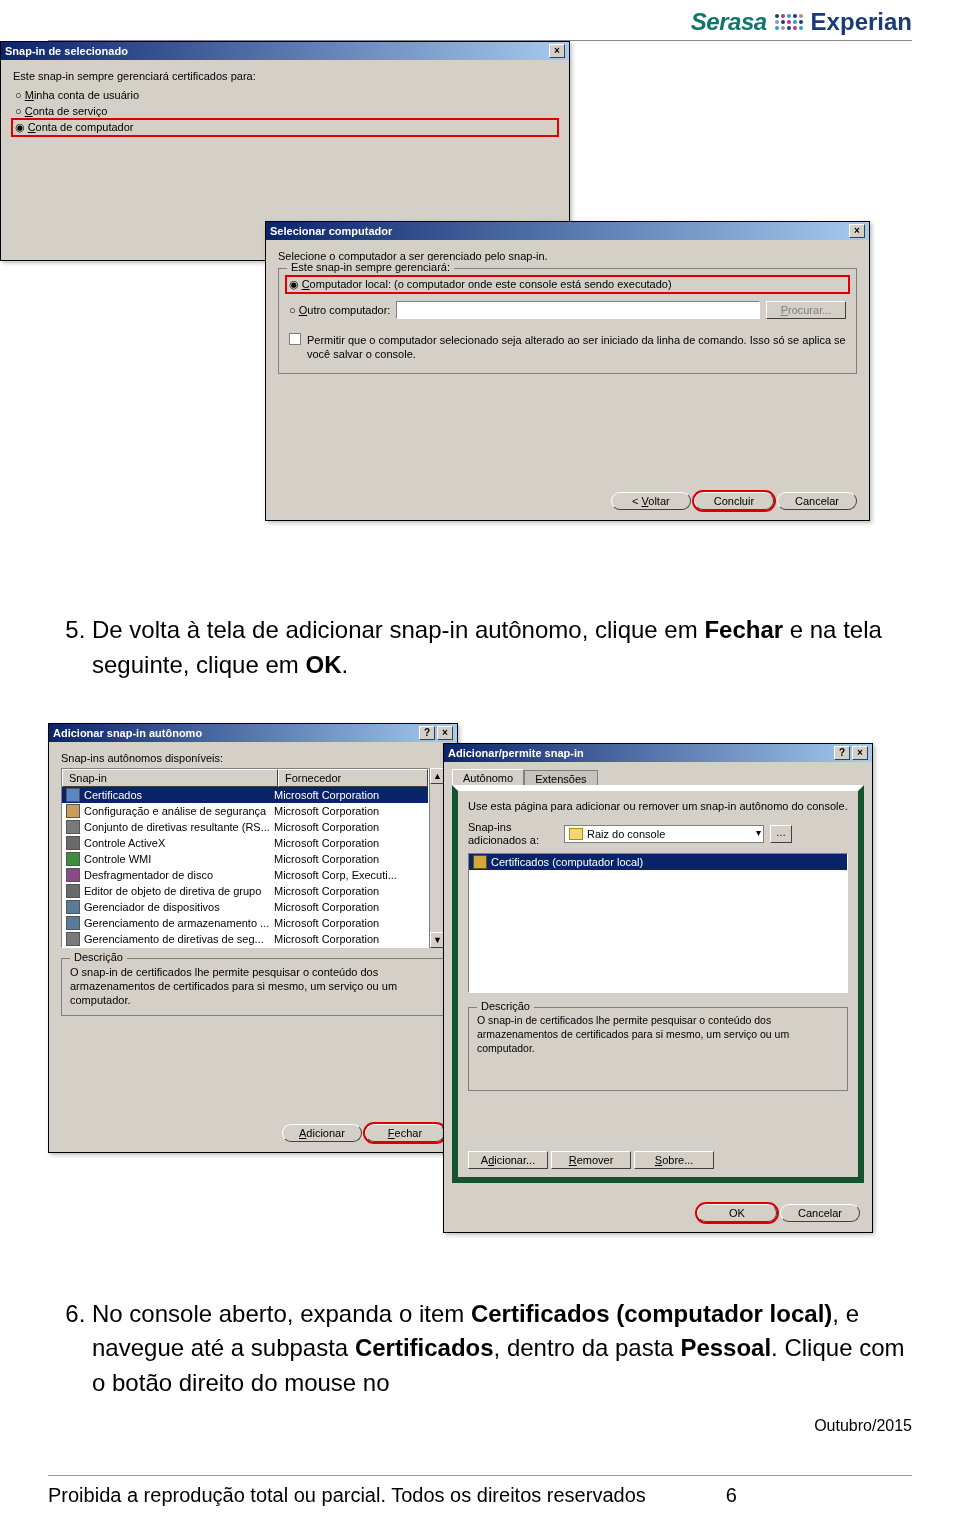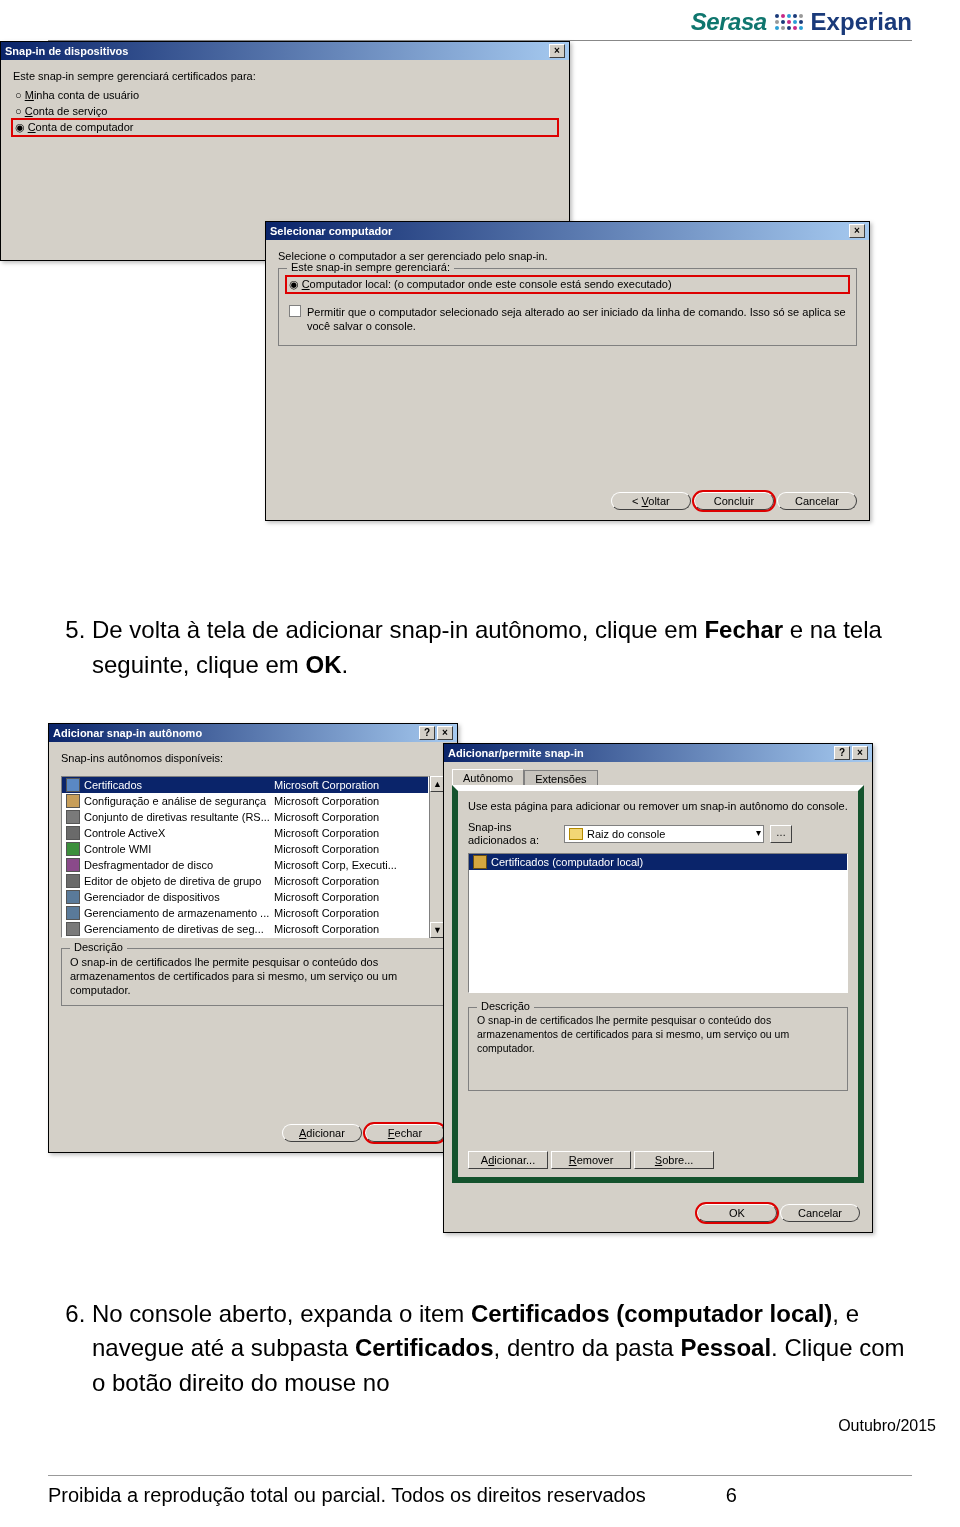--- a/index.html
+++ b/index.html
@@ -130,21 +130,21 @@
 
   
   .doc-list { margin: 24px 0 0 0; padding: 0 0 0 24px; }
   .doc-list li { margin-bottom: 16px; line-height: 1.45; font-size:24px;margin-left:20px;}
   .doc-bold { font-weight: bold; }
 
   .page-footer {
     border-top:1px solid #999; margin:40px 48px 0; padding:8px 0 24px;
     display:flex; justify-content:space-between; font-size:20px;
   }
-  .page-date { text-align:right; padding: 0 24px; font-size:16px; margin-top:6px;}
+  .page-date { text-align:right; padding: 0 48px; font-size:16px; margin-top:6px;}
 
   .scrollbar { width:16px; background:#d4d0c8; border-left:1px solid #808080; display:flex; flex-direction:column; }
   .scrollbar .arrow { height:16px; border:1px solid #fff; border-right-color:#404040; border-bottom-color:#404040; text-align:center; font-size:9px; line-height:14px;}
   .scrollbar .thumb { flex:1; }
 
   .tab { display:inline-block; padding:2px 10px; border:1px solid #fff; border-right-color:#808080; border-bottom:none; background:#d4d0c8; position:relative; top:1px; }
   .tab.inactive { border-top-color:#808080; border-left-color:#808080; background:#c6c3bd; top:2px;}
   .tab-body { border:6px solid #14532d; border-top-color:#fff; background:#d4d0c8; padding:8px 10px;}
   .folder-icon{width:14px;height:12px;display:inline-block;background:#f2d675;border:1px solid #b48a00;}
   .cert-icon-sm{width:14px;height:14px;display:inline-block;background:#d4a640;border:1px solid #6b4f11;}
@@ -175,21 +175,21 @@
     </span>
     <span class="logo-experian">Experian</span>
   </div>
 </div>
 <hr class="header-rule">
 
 <div class="content">
 
   <div class="win-dialog" style="left:0; top:0; width:570px; height:220px;">
     <div class="win-title">
-      <span>Snap-in de dispositivos</span>
+      <span>Snap-in de selecionado</span>
       <span class="win-close">×</span>
     </div>
     <div class="win-body">
       <div style="margin-bottom:6px;">Este snap-in sempre gerenciará certificados para:</div>
       <div class="radio-line">○ <span class="underline-key">M</span>inha conta de usuário</div>
       <div class="radio-line">○ <span class="underline-key">C</span>onta de serviço</div>
       <div class="radio-line selected">◉ <span class="underline-key">C</span>onta de computador</div>
     </div>
     <div class="btn-row" style="position:absolute;bottom:4px;right:4px;">
       <span class="win-btn disabled">&lt; Voltar</span>
@@ -201,20 +201,25 @@
   <div class="win-dialog" style="left:265px; top:180px; width:605px; height:300px;">
     <div class="win-title">
       <span>Selecionar computador</span>
       <span class="win-close">×</span>
     </div>
     <div class="win-body">
       <div style="margin-bottom:6px;">Selecione o computador a ser gerenciado pelo snap-in.</div>
       <div class="win-groupbox">
         <span class="legend">Este snap-in sempre gerenciará:</span>
         <div class="radio-line selected" style="outline:2px solid #d00;">◉ <span class="underline-key">C</span>omputador local: (o computador onde este console está sendo executado)</div>
+        <div class="radio-line" style="display:flex;align-items:center;gap:6px;margin-top:8px;">
+          <span>○ <span class="underline-key">O</span>utro computador:</span>
+          <span class="win-input" style="flex:1;"></span>
+          <span class="win-btn disabled"><span class="underline-key">P</span>rocurar...</span>
+        </div>
         <div class="radio-line" style="display:flex;gap:6px;margin-top:12px;">
           <span style="border:1px solid #808080; width:12px;height:12px; background:#fff; flex-shrink:0;"></span>
           <span style="line-height:1.3;">Permitir que o computador selecionado seja alterado ao ser iniciado da linha de comando. Isso só se aplica se você salvar o console.</span>
         </div>
       </div>
     </div>
     <div class="btn-row" style="position:absolute;bottom:4px;right:4px;">
       <span class="win-btn">&lt; <span class="underline-key">V</span>oltar</span>
       <span class="win-btn hl">Concluir</span>
       <span class="win-btn">Cancelar</span>
@@ -232,23 +237,27 @@
   <div class="region">
 
     <div class="win-dialog" style="left:0; top:0; width:410px; height:430px;">
       <div class="win-title">
         <span>Adicionar snap-in autônomo</span>
         <span>
           <span class="win-help">?</span><span class="win-close">×</span>
         </span>
       </div>
       <div class="win-body">
-        <div style="margin-bottom:12px;">Snap-ins autônomos disponíveis:</div>
+        <div style="margin-bottom:4px;">Snap-ins autônomos disponíveis:</div>
         <div style="display:flex;">
           <div class="list-box" style="flex:1;">
+            <div style="display:flex;">
+              <span class="snapin-list-header" style="flex:1;">Snap-in</span>
+              <span class="snapin-list-header" style="width:150px;">Fornecedor</span>
+            </div>
             <div class="list-row selected">
                 <span class="list-icon cert"></span>
                 <span style="flex:1;">Certificados</span>
                 <span style="width:150px;">Microsoft Corporation</span>
               </div>
             <div class="list-row">
                 <span class="list-icon sec"></span>
                 <span style="flex:1;">Configuração e análise de segurança</span>
                 <span style="width:150px;">Microsoft Corporation</span>
               </div>

